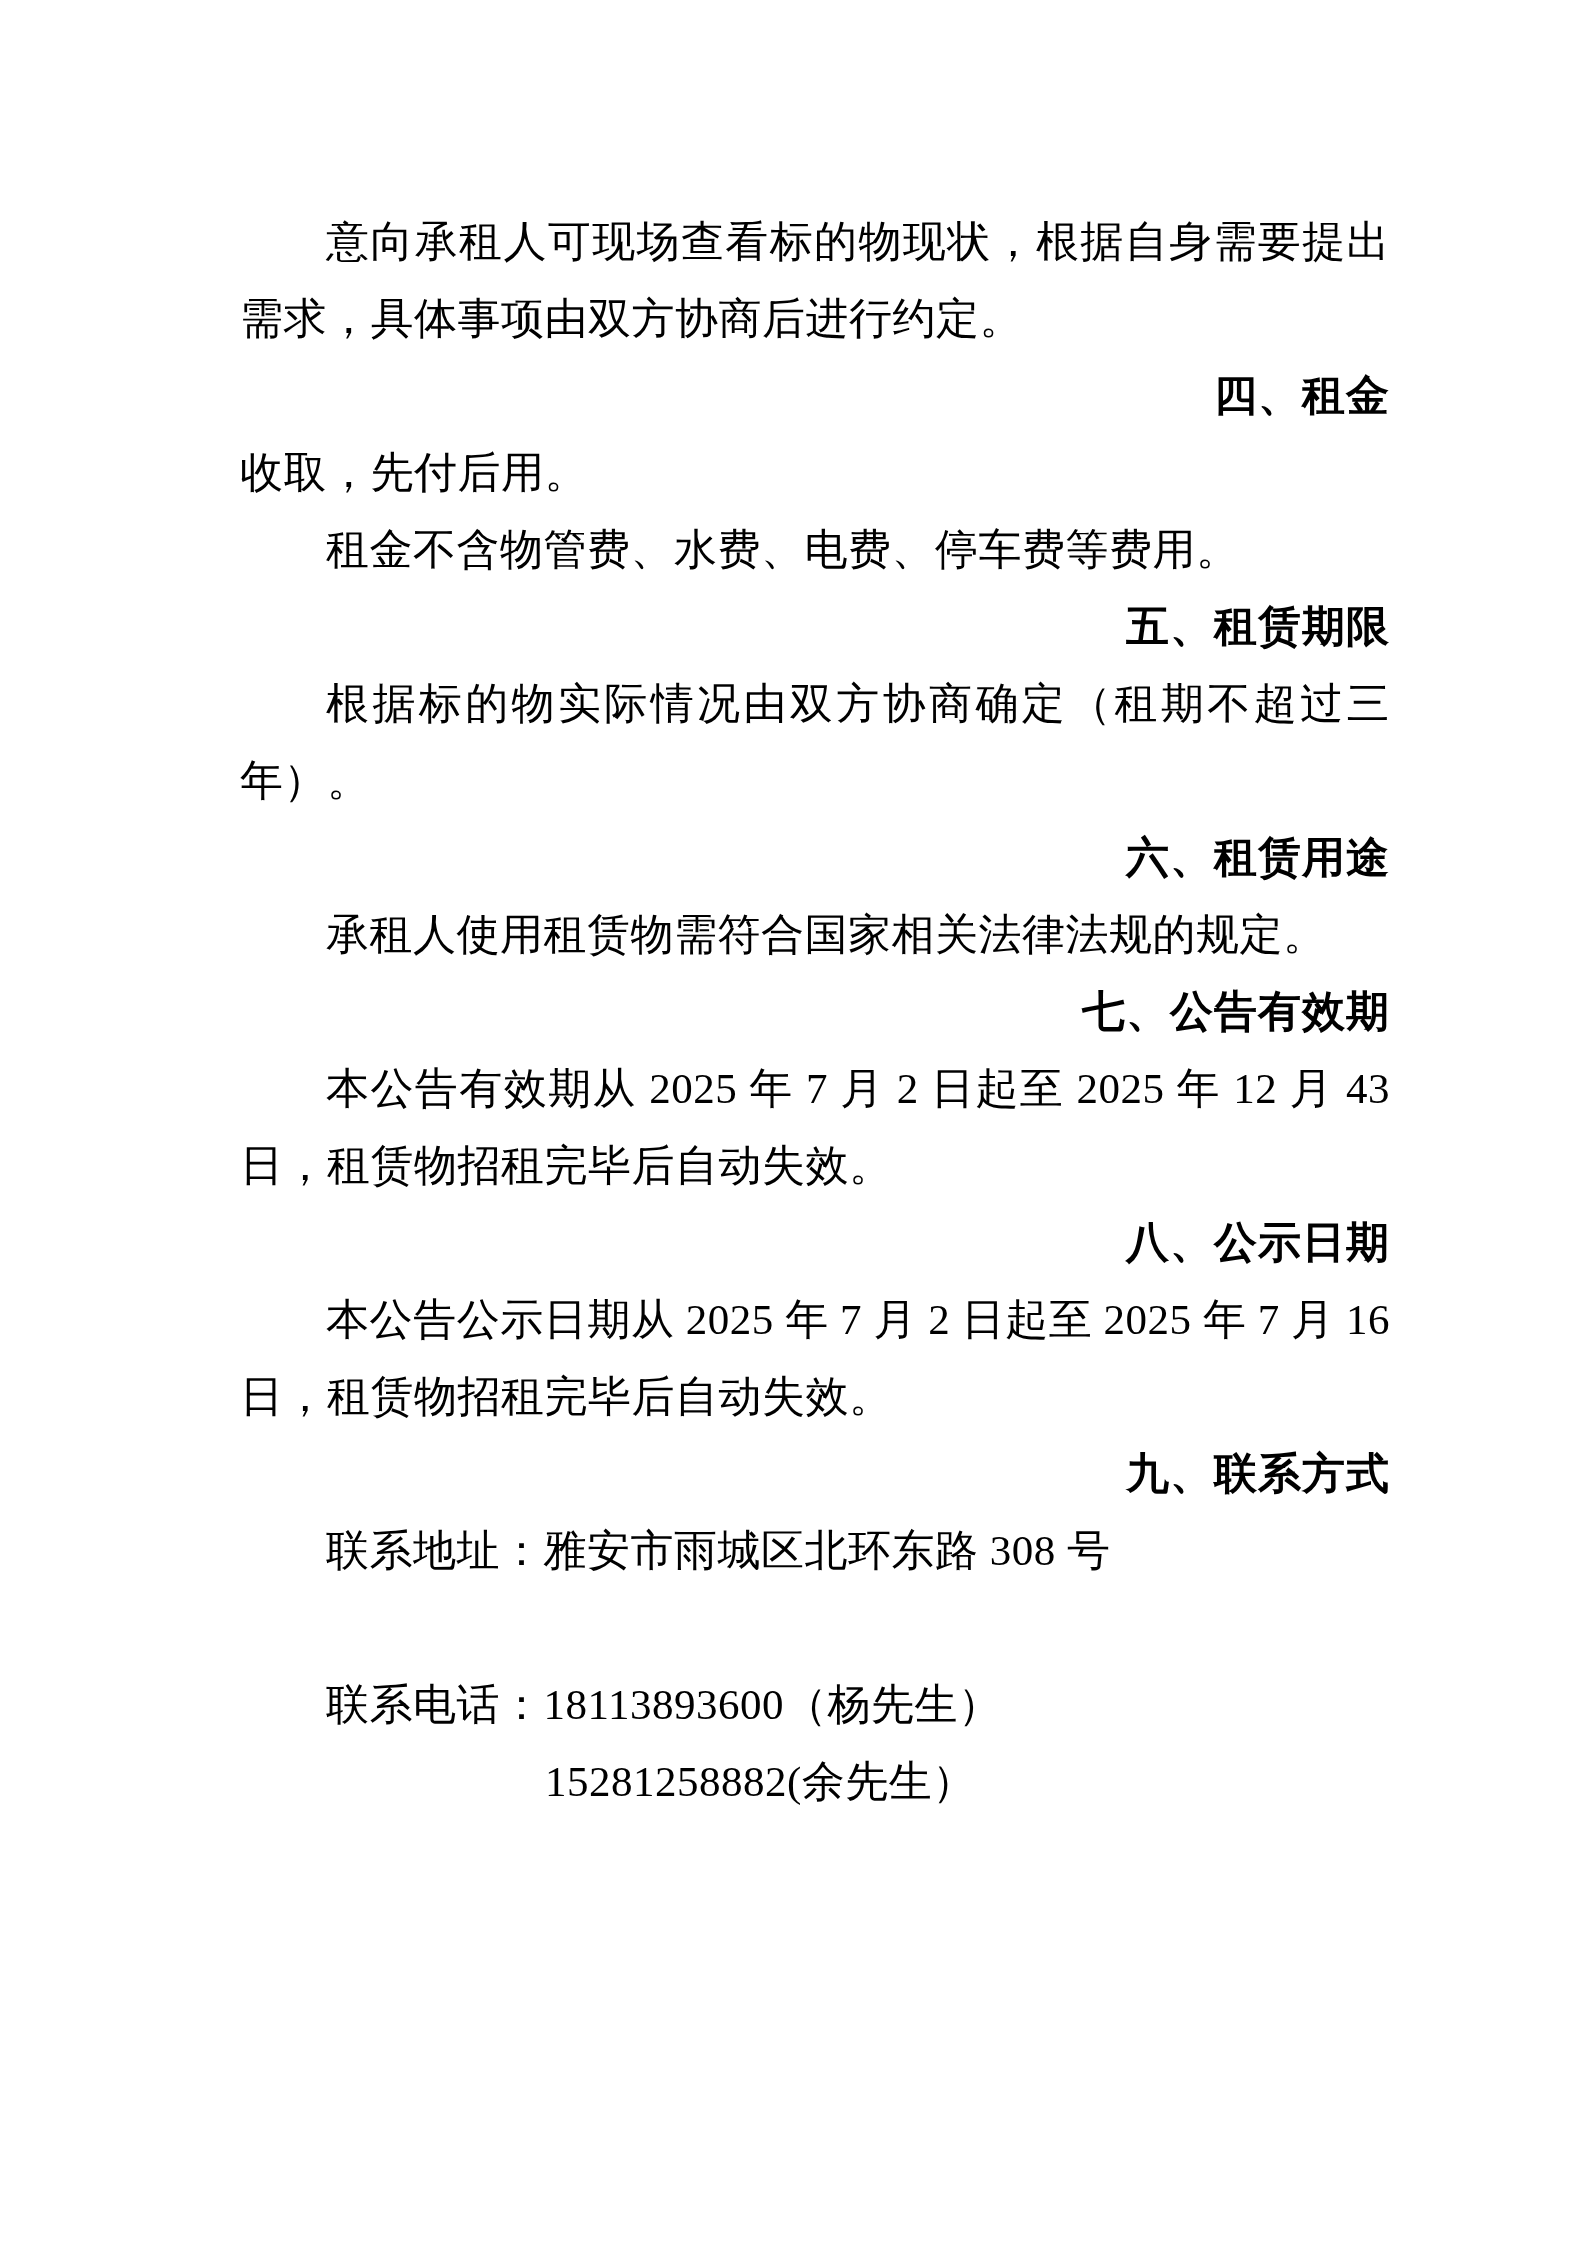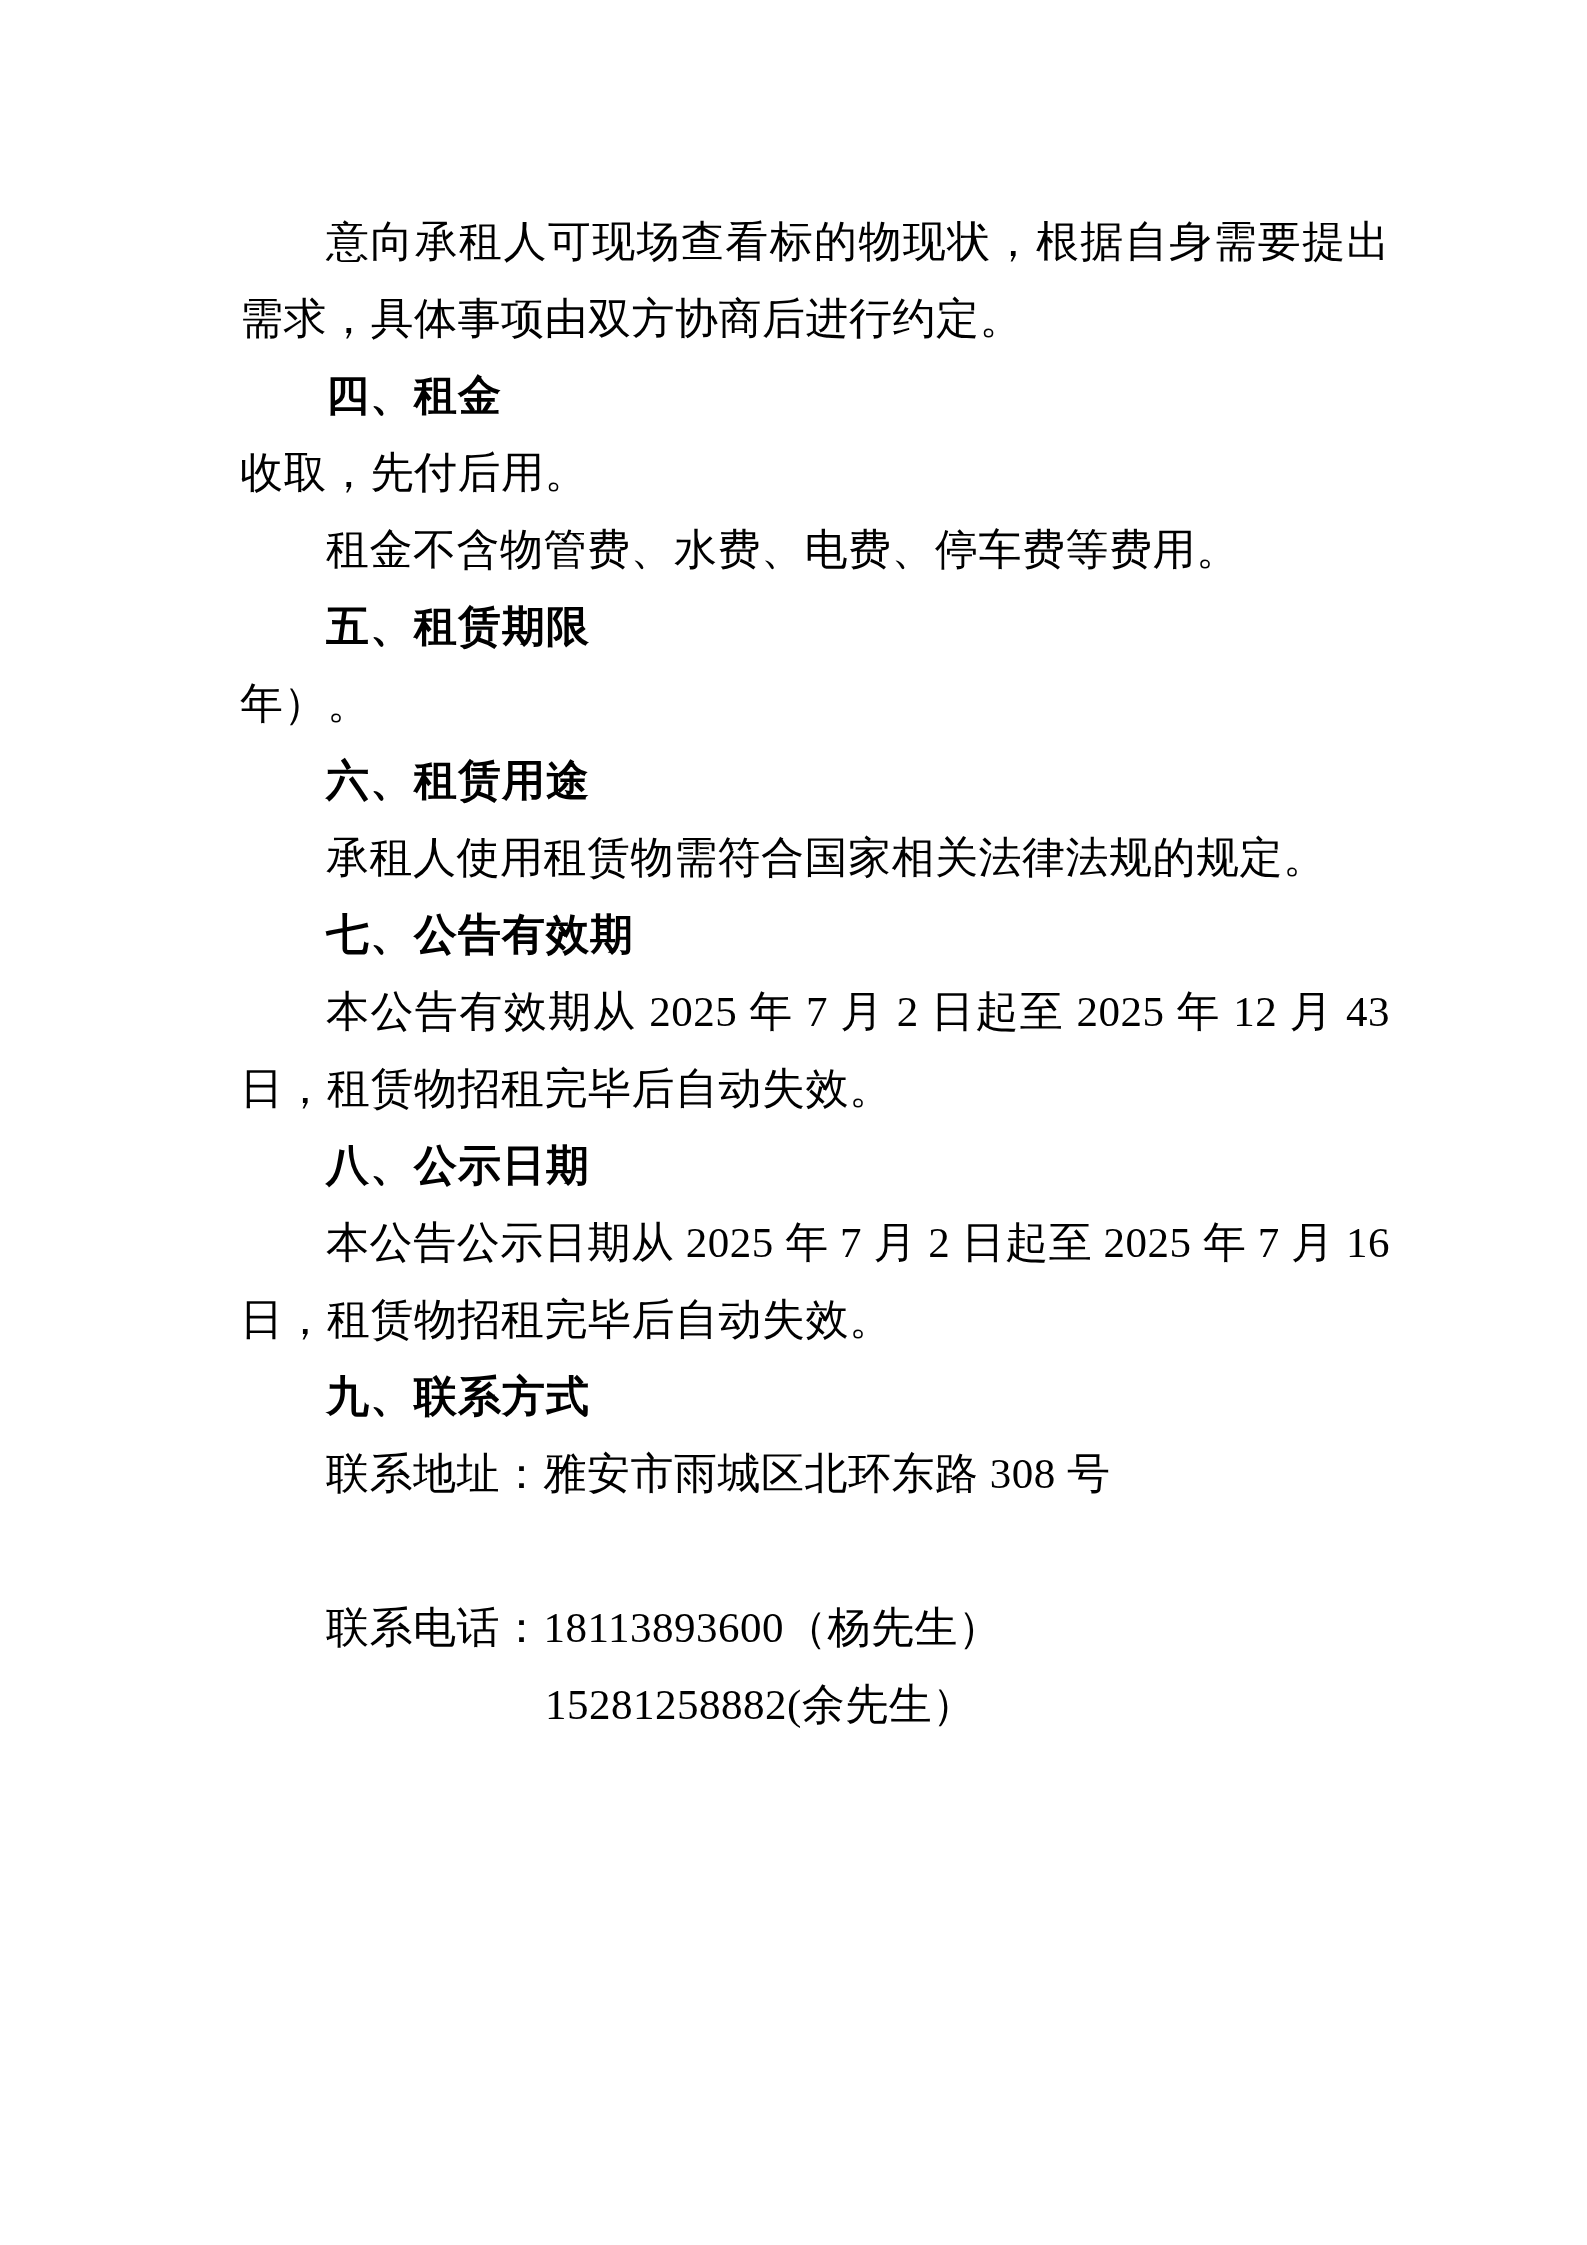--- a/index.html
+++ b/index.html
@@ -32,20 +32,21 @@
     text-align-last: justify;
     text-justify: inter-character;
   }
   .indent {
     text-indent: 86px;
   }
   .heading {
     font-family: "Liberation Sans", "DejaVu Sans", sans-serif;
     font-weight: 700;
     letter-spacing: 1px;
+    text-align: right;
   }
   .phone2 {
     padding-left: 305px;
   }
   .blank {
     height: 77px;
   }
 </style>
 </head>
 <body>
@@ -53,20 +54,21 @@
 <div class="page">
 
   <div class="line indent just">意向承租人可现场查看标的物现状，根据自身需要提出</div>
   <div class="line">需求，具体事项由双方协商后进行约定。</div>
 
   <div class="line indent heading">四、租金</div>
   <div class="line">收取，先付后用。</div>
   <div class="line indent">租金不含物管费、水费、电费、停车费等费用。</div>
 
   <div class="line indent heading">五、租赁期限</div>
+  <div class="line indent just">根据标的物实际情况由双方协商确定（租期不超过三</div>
   <div class="line">年）。</div>
 
   <div class="line indent heading">六、租赁用途</div>
   <div class="line indent">承租人使用租赁物需符合国家相关法律法规的规定。</div>
 
   <div class="line indent heading">七、公告有效期</div>
   <div class="line indent just">本公告有效期从 2025 年 7 月 2 日起至 2025 年 12 月 43</div>
   <div class="line">日，租赁物招租完毕后自动失效。</div>
 
   <div class="line indent heading">八、公示日期</div>

